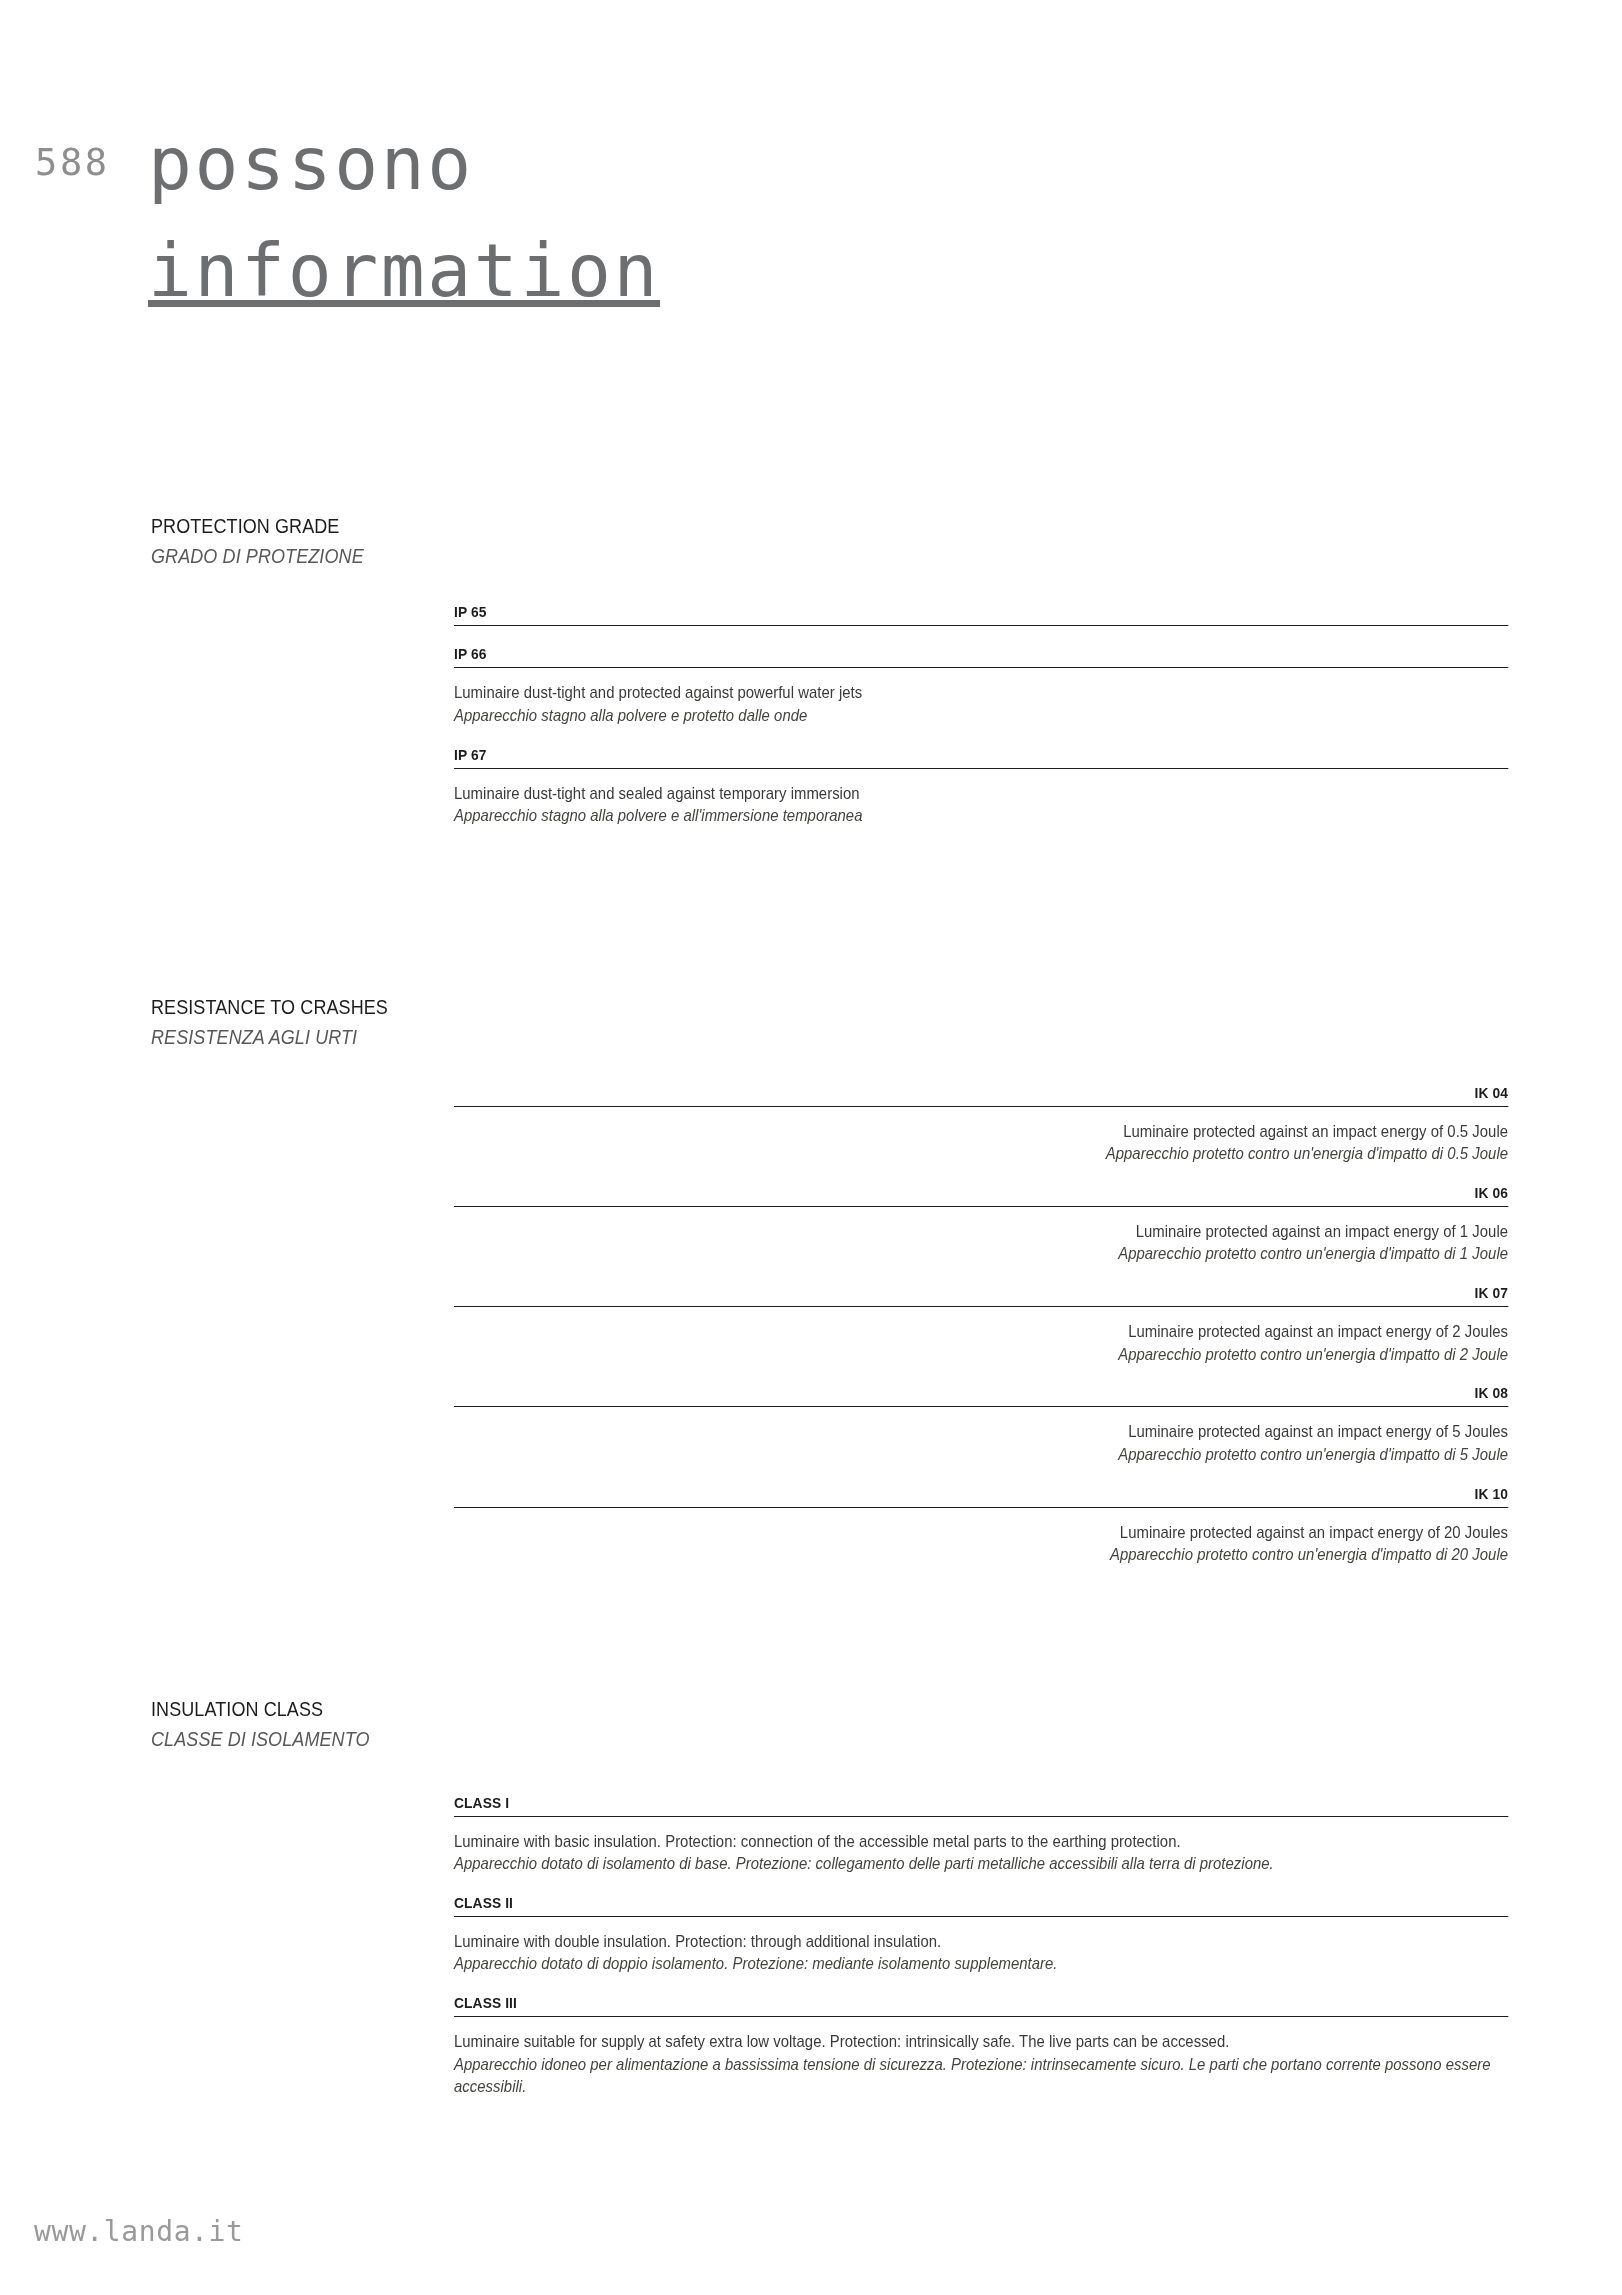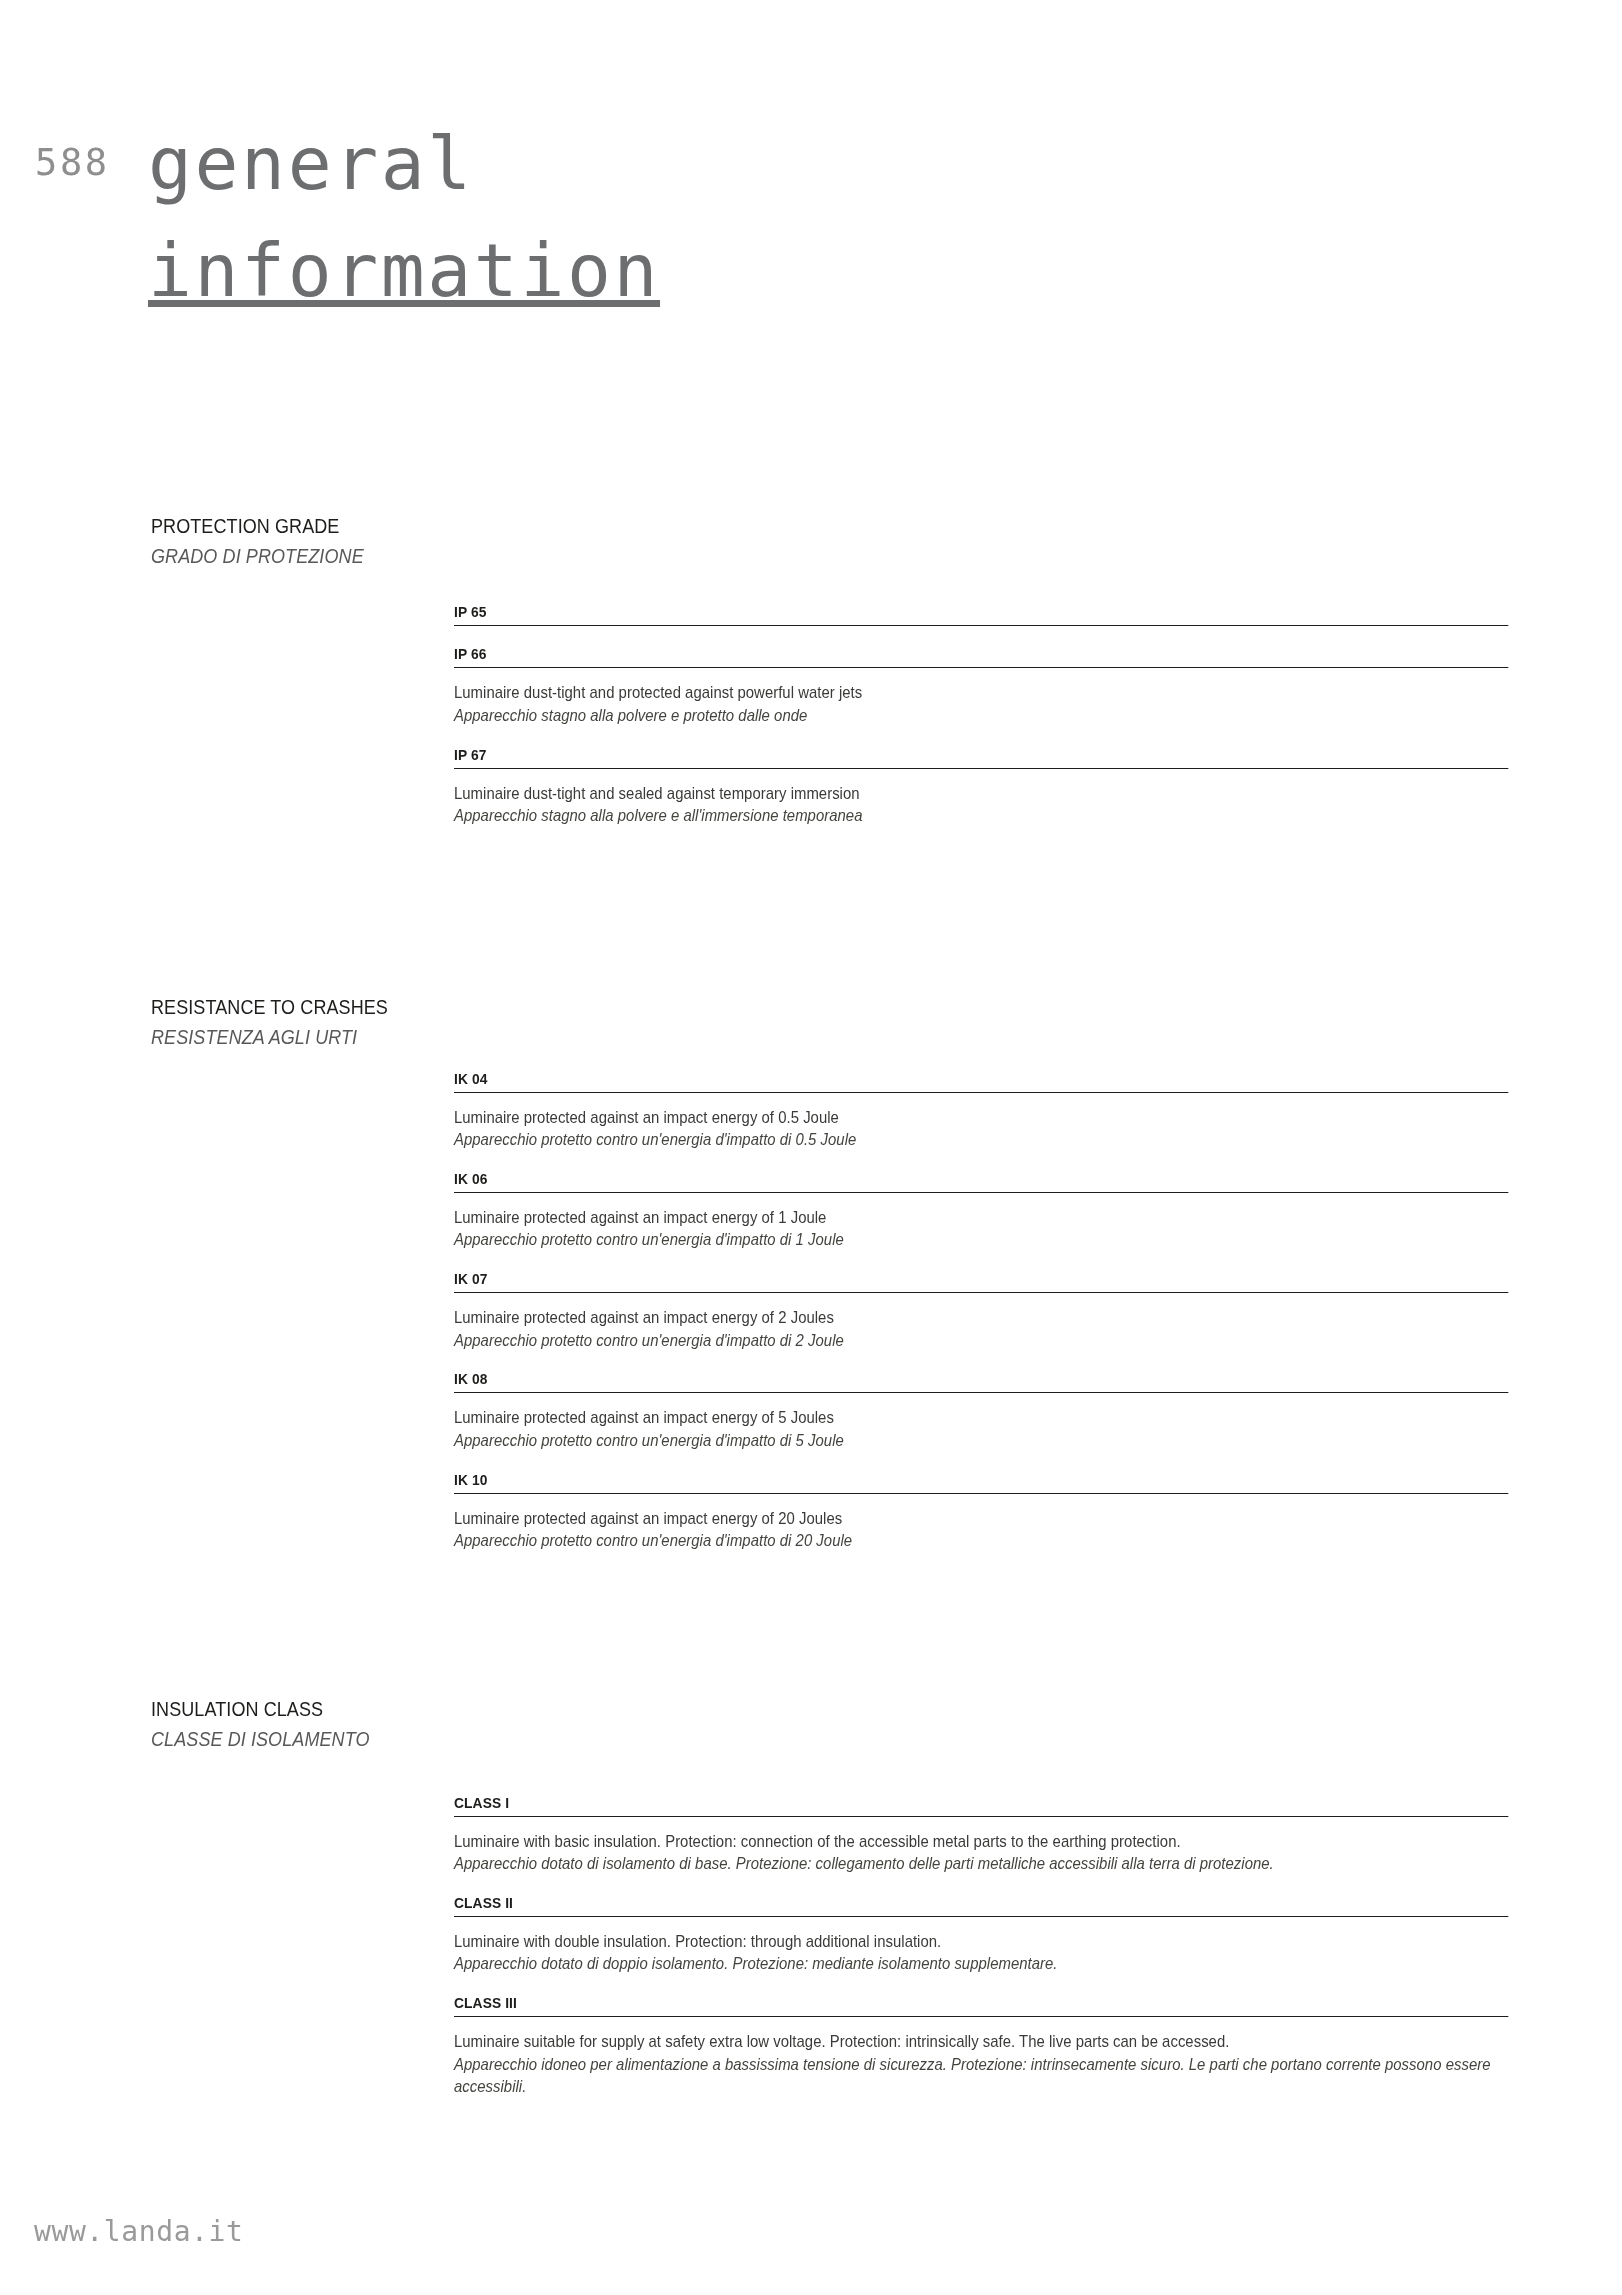--- a/index.html
+++ b/index.html
@@ -91,21 +91,21 @@
     white-space: nowrap;
   }
 
   
   .entries {
     position: absolute;
     left: 454px;
     width: 1054px;
   }
   .section.s-ip  .entries { top: 90px; }
-  .section.s-ik  .entries { top: 76px; }
+  .section.s-ik  .entries { top: 90px; text-align: right; }
   .section.s-cls .entries { top: 98px; }
 
   .entry {
     margin-bottom: 19.5px;
   }
   .entry:last-child { margin-bottom: 0; }
 
   .entry-code {
     font-size: 15px;
     font-weight: 700;
@@ -151,21 +151,21 @@
   }
 </style>
 </head>
 <body>
 
 <div class="page">
 
   <div class="page-number">588</div>
 
   <div class="masthead">
-    <span class="line-1">general</span>
+    <span class="line-1">possono</span>
     <span class="line-2">information</span>
   </div>
 
   <div class="section s-ip">
     <div class="sec-label">
       <span class="en">PROTECTION GRADE</span>
       <span class="it">GRADO DI PROTEZIONE</span>
     </div>
     <div class="entries">
 

